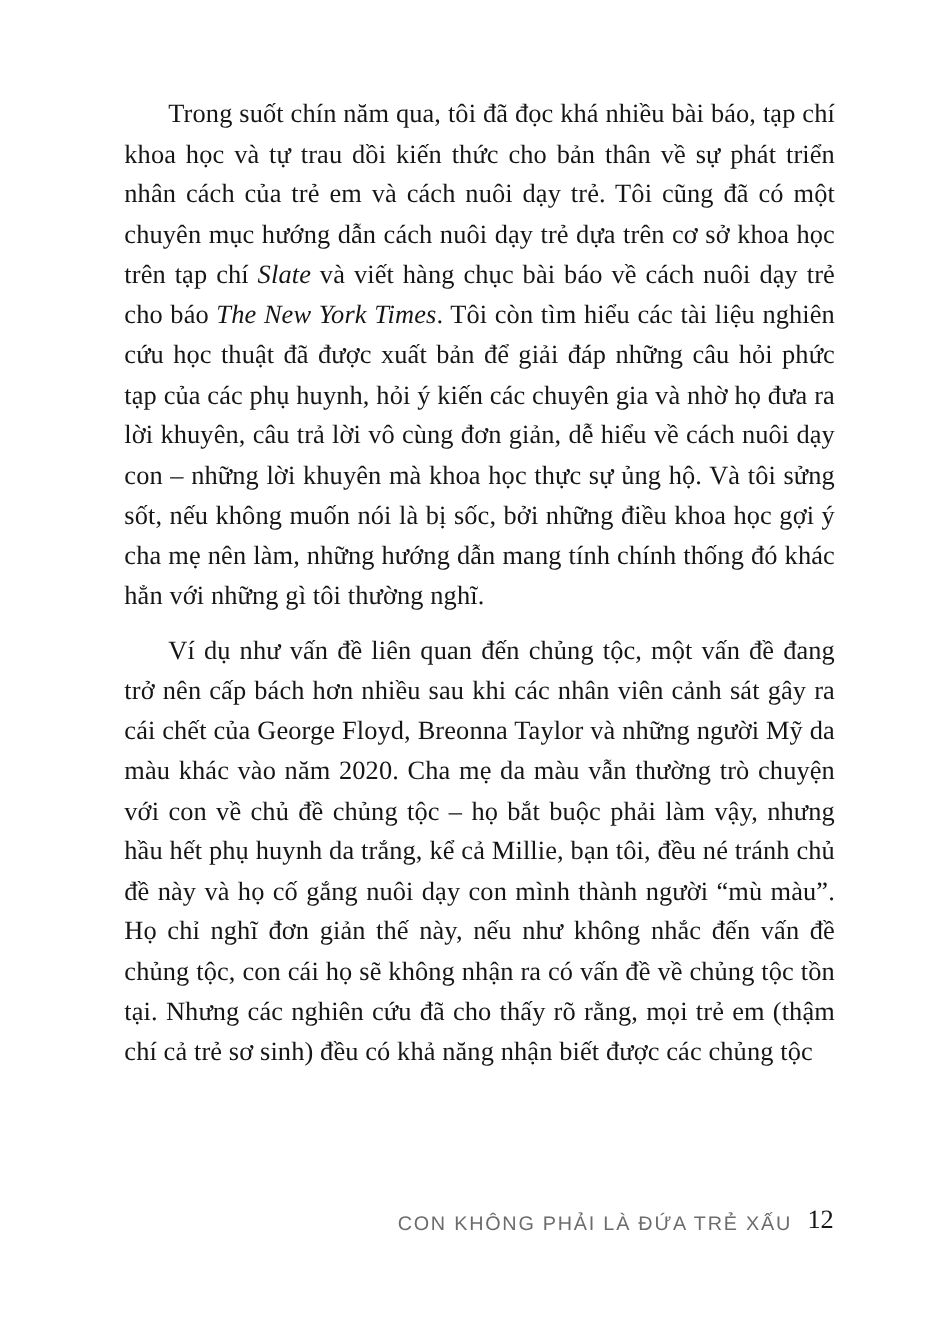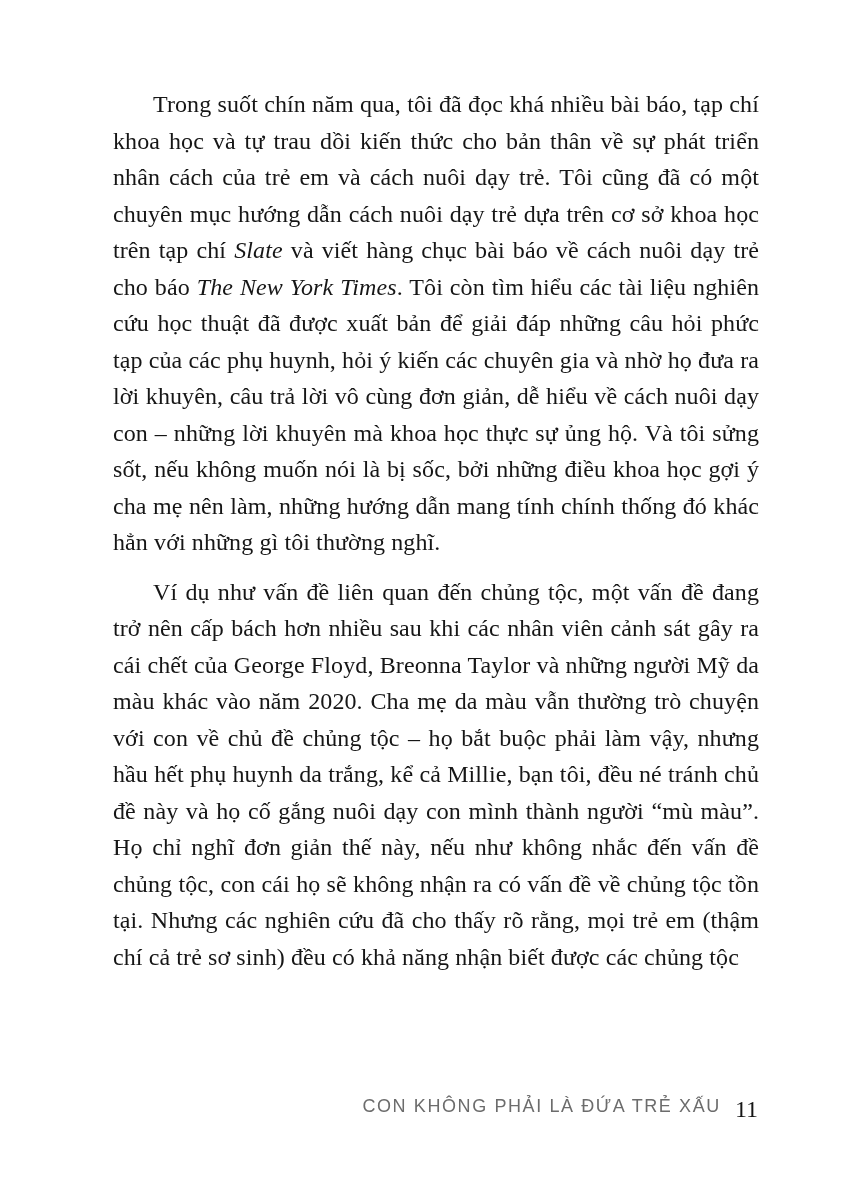--- a/index.html
+++ b/index.html
@@ -39,21 +39,21 @@
   }
   .text-block p:last-child { margin-bottom: 13px; }
   .text-block em {
     font-style: italic;
   }
   .footer {
     position: absolute;
     top: 1096px;
     right: 97px;
     display: flex;
-    align-items: flex-start;
+    align-items: flex-end;
     white-space: nowrap;
   }
   .footer-title {
     font-family: "Liberation Sans", "DejaVu Sans", sans-serif;
     font-size: 18px;
     font-weight: 500;
     letter-spacing: 1.6px;
     color: var(--footer-title-color);
     text-transform: uppercase;
   }
@@ -68,15 +68,15 @@
 <body>
 
 <div class="page">
   <div class="text-block">
 
   <p><span>Trong suốt chín năm qua, tôi đã đọc khá nhiều bài báo, tạp chí khoa học và tự trau dồi kiến thức cho bản thân về sự phát triển nhân cách của trẻ em và cách nuôi dạy trẻ. Tôi cũng đã có một chuyên mục hướng dẫn cách nuôi dạy trẻ dựa trên cơ sở khoa học trên tạp chí </span><em>Slate</em><span> và viết hàng chục bài báo về cách nuôi dạy trẻ cho báo </span><em>The New York Times</em><span>. Tôi còn tìm hiểu các tài liệu nghiên cứu học thuật đã được xuất bản để giải đáp những câu hỏi phức tạp của các phụ huynh, hỏi ý kiến các chuyên gia và nhờ họ đưa ra lời khuyên, câu trả lời vô cùng đơn giản, dễ hiểu về cách nuôi dạy con – những lời khuyên mà khoa học thực sự ủng hộ. Và tôi sửng sốt, nếu không muốn nói là bị sốc, bởi những điều khoa học gợi ý cha mẹ nên làm, những hướng dẫn mang tính chính thống đó khác hẳn với những gì tôi thường nghĩ.</span></p>
       <p><span>Ví dụ như vấn đề liên quan đến chủng tộc, một vấn đề đang trở nên cấp bách hơn nhiều sau khi các nhân viên cảnh sát gây ra cái chết của George Floyd, Breonna Taylor và những người Mỹ da màu khác vào năm 2020. Cha mẹ da màu vẫn thường trò chuyện với con về chủ đề chủng tộc – họ bắt buộc phải làm vậy, nhưng hầu hết phụ huynh da trắng, kể cả Millie, bạn tôi, đều né tránh chủ đề này và họ cố gắng nuôi dạy con mình thành người “mù màu”. Họ chỉ nghĩ đơn giản thế này, nếu như không nhắc đến vấn đề chủng tộc, con cái họ sẽ không nhận ra có vấn đề về chủng tộc tồn tại. Nhưng các nghiên cứu đã cho thấy rõ rằng, mọi trẻ em (thậm chí cả trẻ sơ sinh) đều có khả năng nhận biết được các chủng tộc</span></p>
     </div>
   <div class="footer">
     <span class="footer-title">CON KHÔNG PHẢI LÀ ĐỨA TRẺ XẤU</span>
-    <span class="footer-page">11</span>
+    <span class="footer-page">12</span>
   </div>
 </div>
 
 </body></html>

